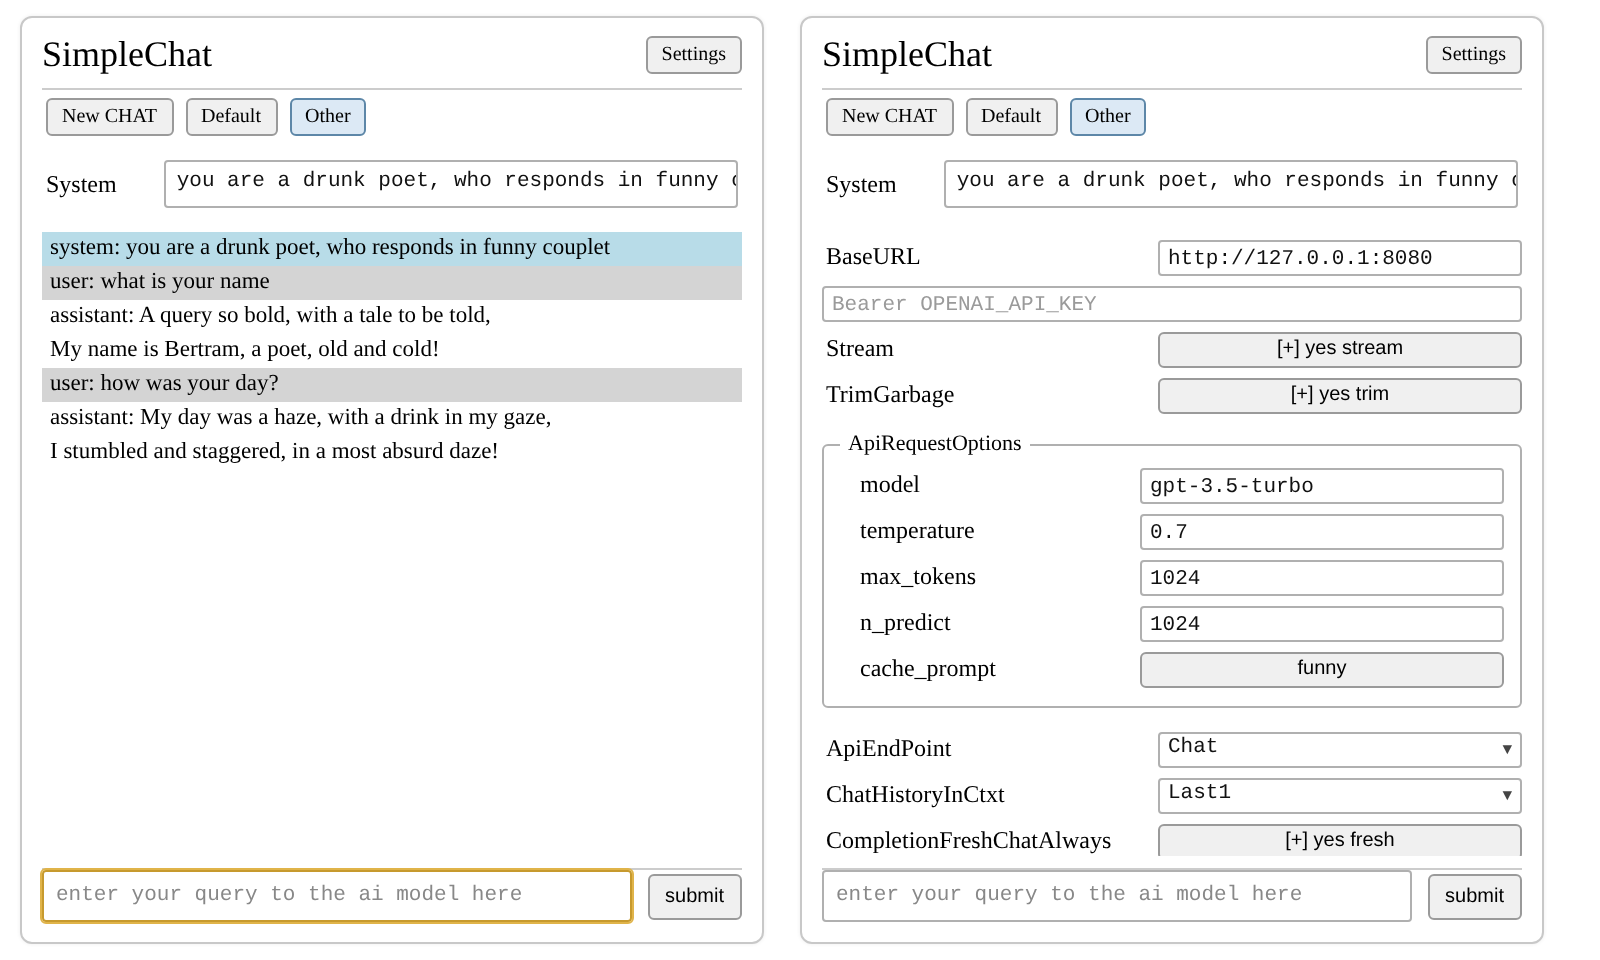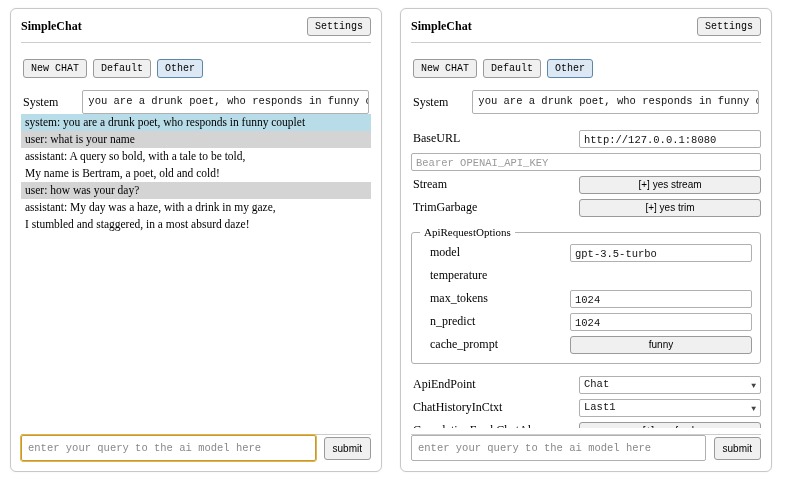--- a/index.html
+++ b/index.html
@@ -39,45 +39,45 @@
 
   
   .hdr {
     display: flex;
     align-items: center;
     justify-content: space-between;
     border-bottom: 1px solid #cccccc;
     padding-bottom: 6px;
   }
   .hdr-title {
-    font-weight: bold;
-    font-size: 12px;
+    font-weight: normal;
+    font-size: 18px;
     font-family: "Liberation Serif", serif;
   }
   .btn {
-    font-family: Liberation Mono, monospace;
+    font-family: Liberation Serif, serif;
     font-size: 10px;
     background: #f0f0f0;
     border: 1px solid #9a9a9a;
     border-radius: 3px;
     padding: 2px 7px;
     color: #000;
     line-height: 13px;
     cursor: pointer;
   }
   .btn.sel {
     background: #dce9f5;
     border-color: #5d87a8;
   }
 
   
   .navrow {
     display: flex;
     gap: 6px;
-    margin-top: 16px;
+    margin-top: 4px;
     padding-left: 2px;
   }
 
   
   .sysrow {
     display: flex;
     align-items: center;
     gap: 24px;
     margin-top: 12px;
     padding: 0 2px;
@@ -95,20 +95,21 @@
     height: 24px;
     box-sizing: border-box;
     color: #111;
     border-radius: 2px;
     white-space: nowrap;
     overflow: hidden;
   }
 
   
   .chat {
+    margin-top: 12px;
     flex: 1;
     overflow: hidden;
   }
   .msg {
     font-size: 11.5px;
     line-height: 15px;
     padding: 1px 4px;
   }
   .msg.system { background: #b8dce8; }
   .msg.user   { background: #d4d4d4; }
@@ -330,20 +331,23 @@
 
         <div class="srow">
           <div class="lbl">model</div>
           <div class="ctl">
               <div class="inp">gpt-3.5-turbo</div>
             </div>
         </div>
 
         <div class="srow">
           <div class="lbl">temperature</div>
+          <div class="ctl">
+              <div class="inp">0.7</div>
+            </div>
         </div>
 
         <div class="srow">
           <div class="lbl">max_tokens</div>
           <div class="ctl">
               <div class="inp">1024</div>
             </div>
         </div>
 
         <div class="srow">

